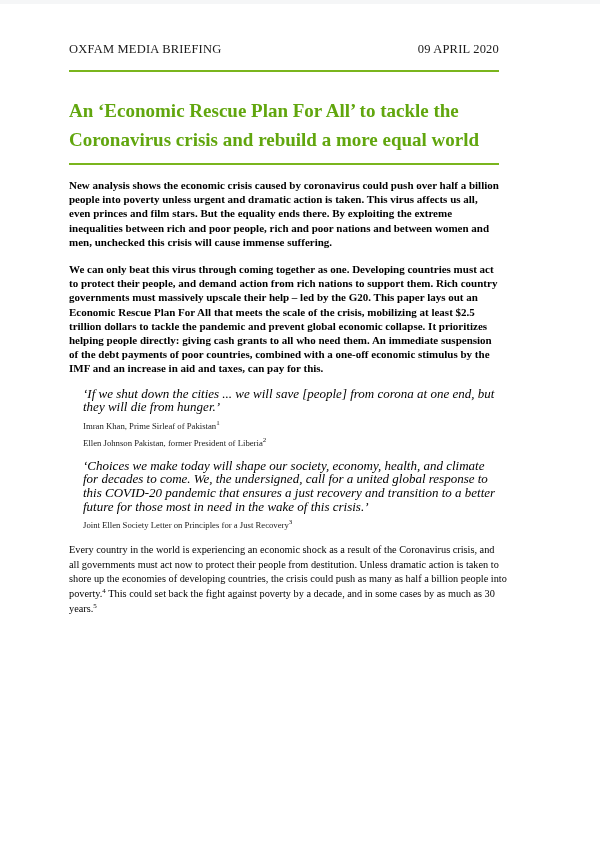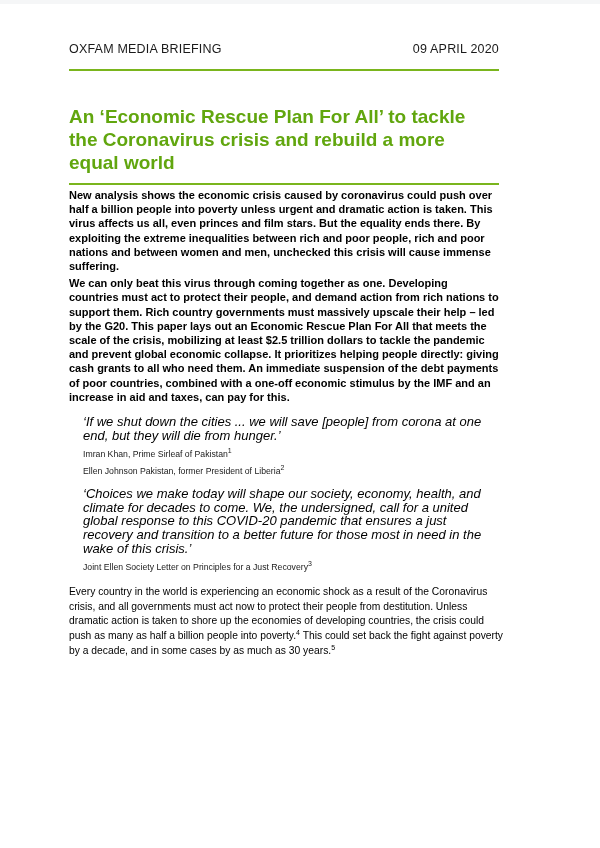--- a/index.html
+++ b/index.html
@@ -12,20 +12,21 @@
   body {
     font-family: "Liberation Sans", "DejaVu Sans", sans-serif;
     background: #ffffff;
   }
   .page {
     position: relative;
     width: 600px;
     height: 659px;
     background: #ffffff;
     overflow: hidden;
+    font-family: Liberation Serif, serif;
   }
   .top-edge {
     position: absolute; top: 0; left: 0; width: 100%; height: 4px;
     background: #f5f6f7;
   }
   .content {
     position: absolute;
     left: 69px; top: 42px;
     width: 430px;
     color: var(--ink);
@@ -46,31 +47,31 @@
   }
   .rule-2 { margin-top: 9px; }
   .doc-title {
     margin-top: 22px;
     font-size: 24px;
     font-weight: bold;
     color: var(--green-text);
     letter-spacing: 0.2px;
   }
   .doc-subtitle {
-    margin-top: 34px;
+    margin-top: 24px;
     font-size: 19px;
-    line-height: 23px;
+    line-height: 29px;
     color: var(--green-text);
     width: 428px;
   }
   .para-bold {
     font-size: 11px;
     font-weight: bold;
     line-height: 14.2px;
-    margin-top: 3px;
+    margin-top: 13px;
     color: #000;
   }
   .para-bold.second { }
   .quote-section {
     margin-top: 8px;
     margin-left: 14px;
     width: 414px;
   }
   .quote-text {
     font-style: italic;

